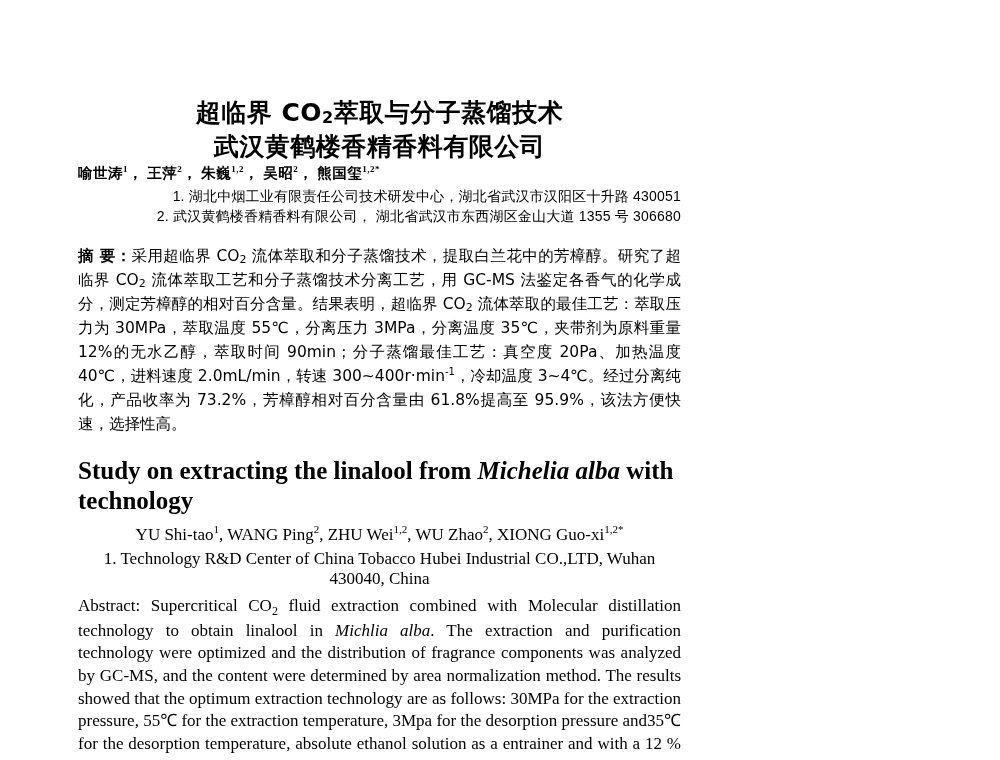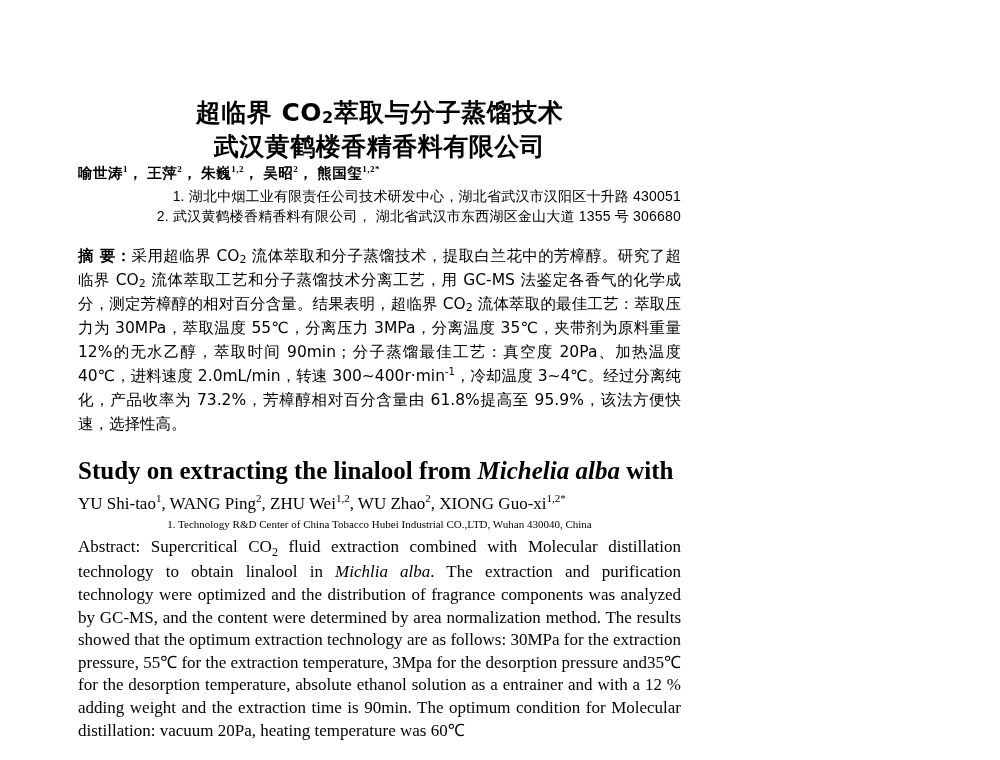--- a/index.html
+++ b/index.html
@@ -89,31 +89,32 @@
     line-height: 1.22;
     margin-top: 20px;
   }
   .en-title em {
     font-style: italic;
   }
   .en-title sub {
     font-size: 17px;
   }
   .en-authors {
+    text-align: center;
     font-family: "Liberation Serif", serif;
     font-size: 17px;
     margin-top: 6px;
   }
   .en-authors sup {
     font-size: 11px;
   }
   .en-affil {
     text-align: center;
     font-family: "Liberation Serif", serif;
-    font-size: 11px;
+    font-size: 17px;
     margin-top: 4px;
   }
   .en-abstract {
     margin-top: 6px;
     font-family: "Liberation Serif", serif;
     font-size: 17px;
     line-height: 1.33;
     text-align: justify;
   }
   .en-abstract .lead {
@@ -151,20 +152,21 @@
   <div class="affil">1. 湖北中烟工业有限责任公司技术研发中心，湖北省武汉市汉阳区十升路 430051</div>
   <div class="affil second">2. 武汉黄鹤楼香精香料有限公司， 湖北省武汉市东西湖区金山大道 1355 号 306680</div>
 
   <div class="cn-abstract">
     <span class="lead">摘 要：</span>采用超临界 CO<span class="sub">2</span> 流体萃取和分子蒸馏技术，提取白兰花中的芳樟醇。研究了超临界 CO<span class="sub">2</span> 流体萃取工艺和分子蒸馏技术分离工艺，用 GC-MS 法鉴定各香气的化学成分，测定芳樟醇的相对百分含量。结果表明，超临界 CO<span class="sub">2</span> 流体萃取的最佳工艺：萃取压力为 30MPa，萃取温度 55℃，分离压力 3MPa，分离温度 35℃，夹带剂为原料重量 12%的无水乙醇，萃取时间 90min；分子蒸馏最佳工艺：真空度 20Pa、加热温度 40℃，进料速度 2.0mL/min，转速 300~400r·min<sup>-1</sup>，冷却温度 3~4℃。经过分离纯化，产品收率为 73.2%，芳樟醇相对百分含量由 61.8%提高至 95.9%，该法方便快速，选择性高。
   </div>
 
 
   <div class="en-title">
     <div>Study on extracting the linalool from <em>Michelia alba</em> with</div>
+    <div>technology</div>
   </div>
 
   <div class="en-authors">
     YU Shi-tao<sup>1</sup>, WANG Ping<sup>2</sup>, ZHU Wei<sup>1,2</sup>, WU Zhao<sup>2</sup>, XIONG Guo-xi<sup>1,2*</sup>
   </div>
 
   <div class="en-affil">1. Technology R&amp;D Center of China Tobacco Hubei Industrial CO.,LTD, Wuhan 430040, China</div>
 
   <div class="en-abstract">
     <span class="lead">Abstract:</span> Supercritical CO<sub>2</sub> fluid extraction combined with Molecular distillation technology to obtain linalool in <em>Michlia alba</em>. The extraction and purification technology were optimized and the distribution of fragrance components was analyzed by GC-MS, and the content were determined by area normalization method. The results showed that the optimum extraction technology are as follows: 30MPa for the extraction pressure, 55℃ for the extraction temperature, 3Mpa for the desorption pressure and35℃ for the desorption temperature, absolute ethanol solution as a entrainer and with a 12 % adding weight and the extraction time is 90min. The optimum condition for Molecular distillation: vacuum 20Pa, heating temperature was 60℃

